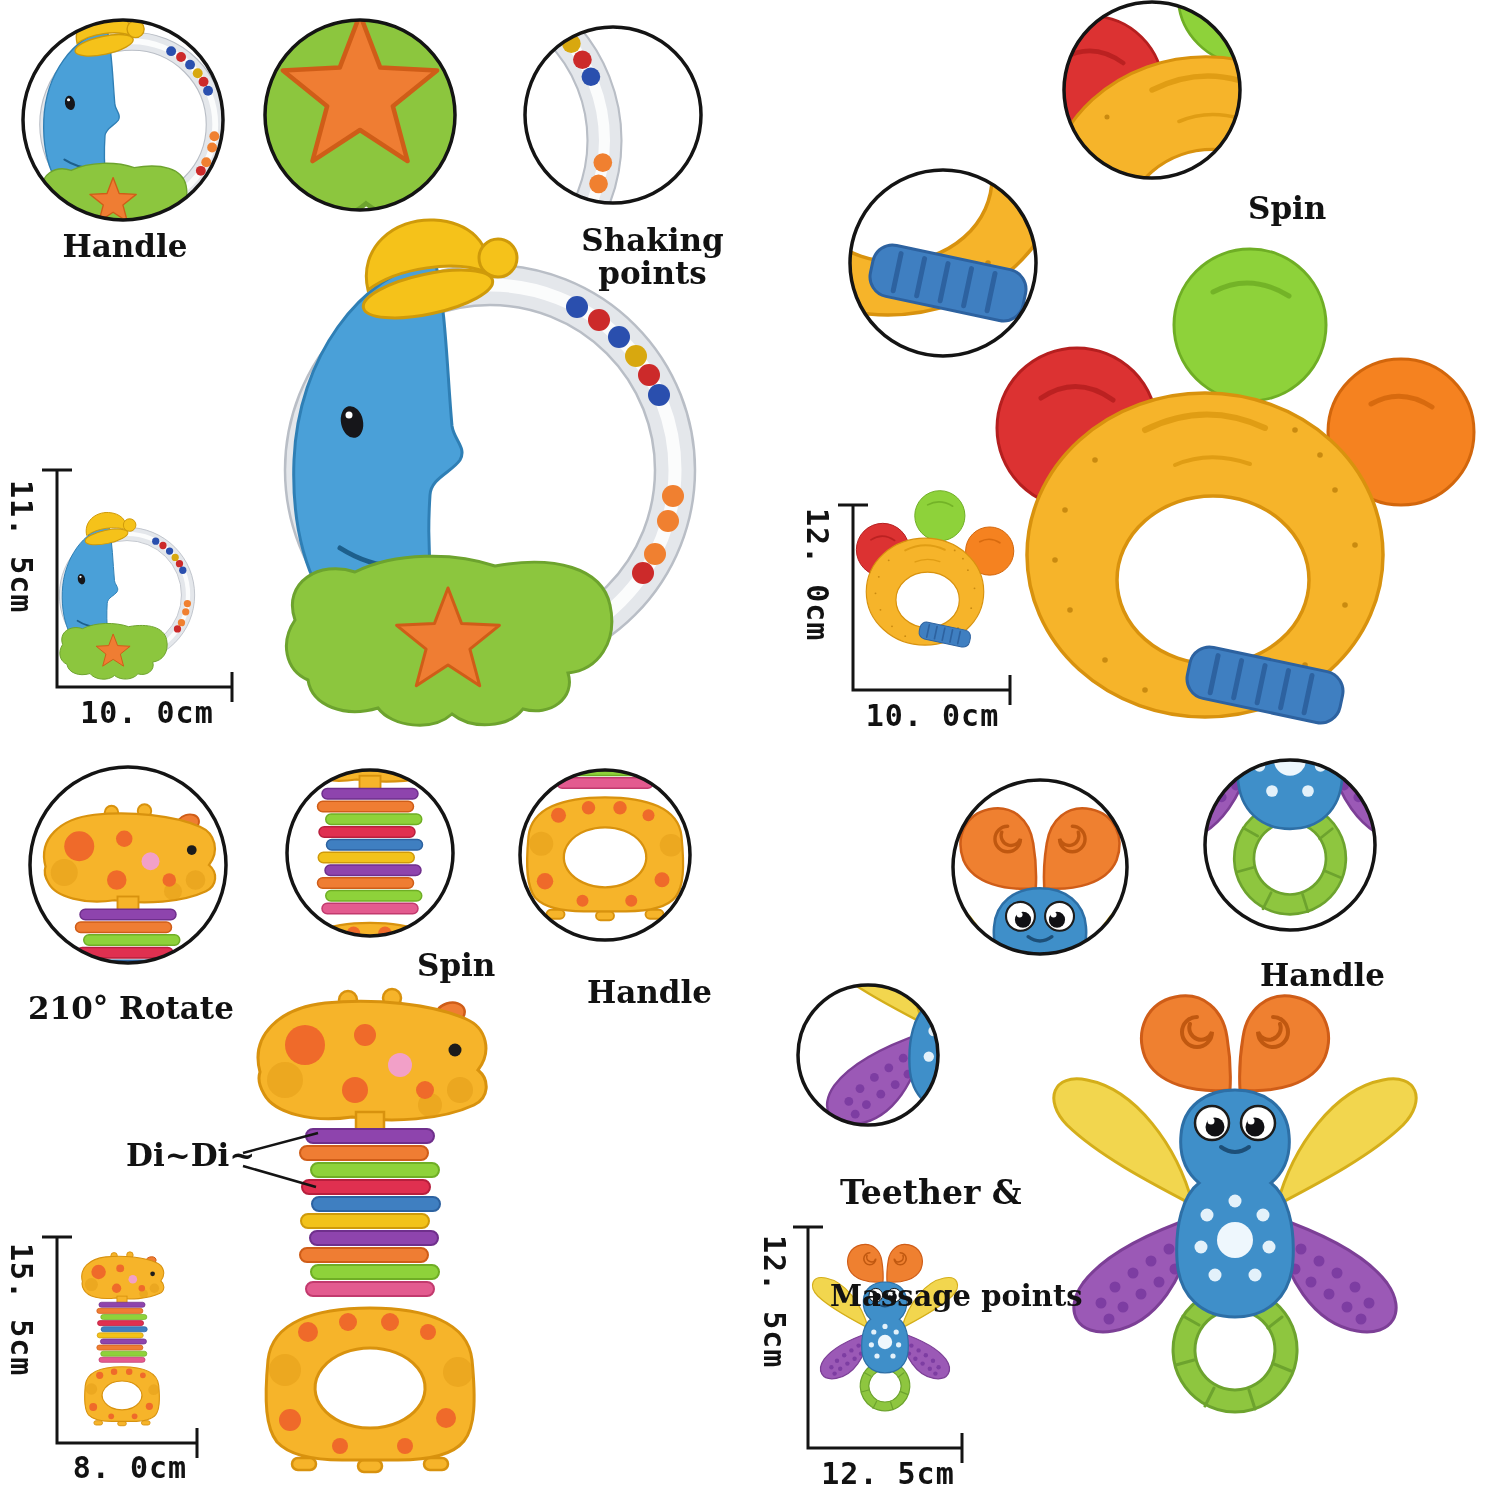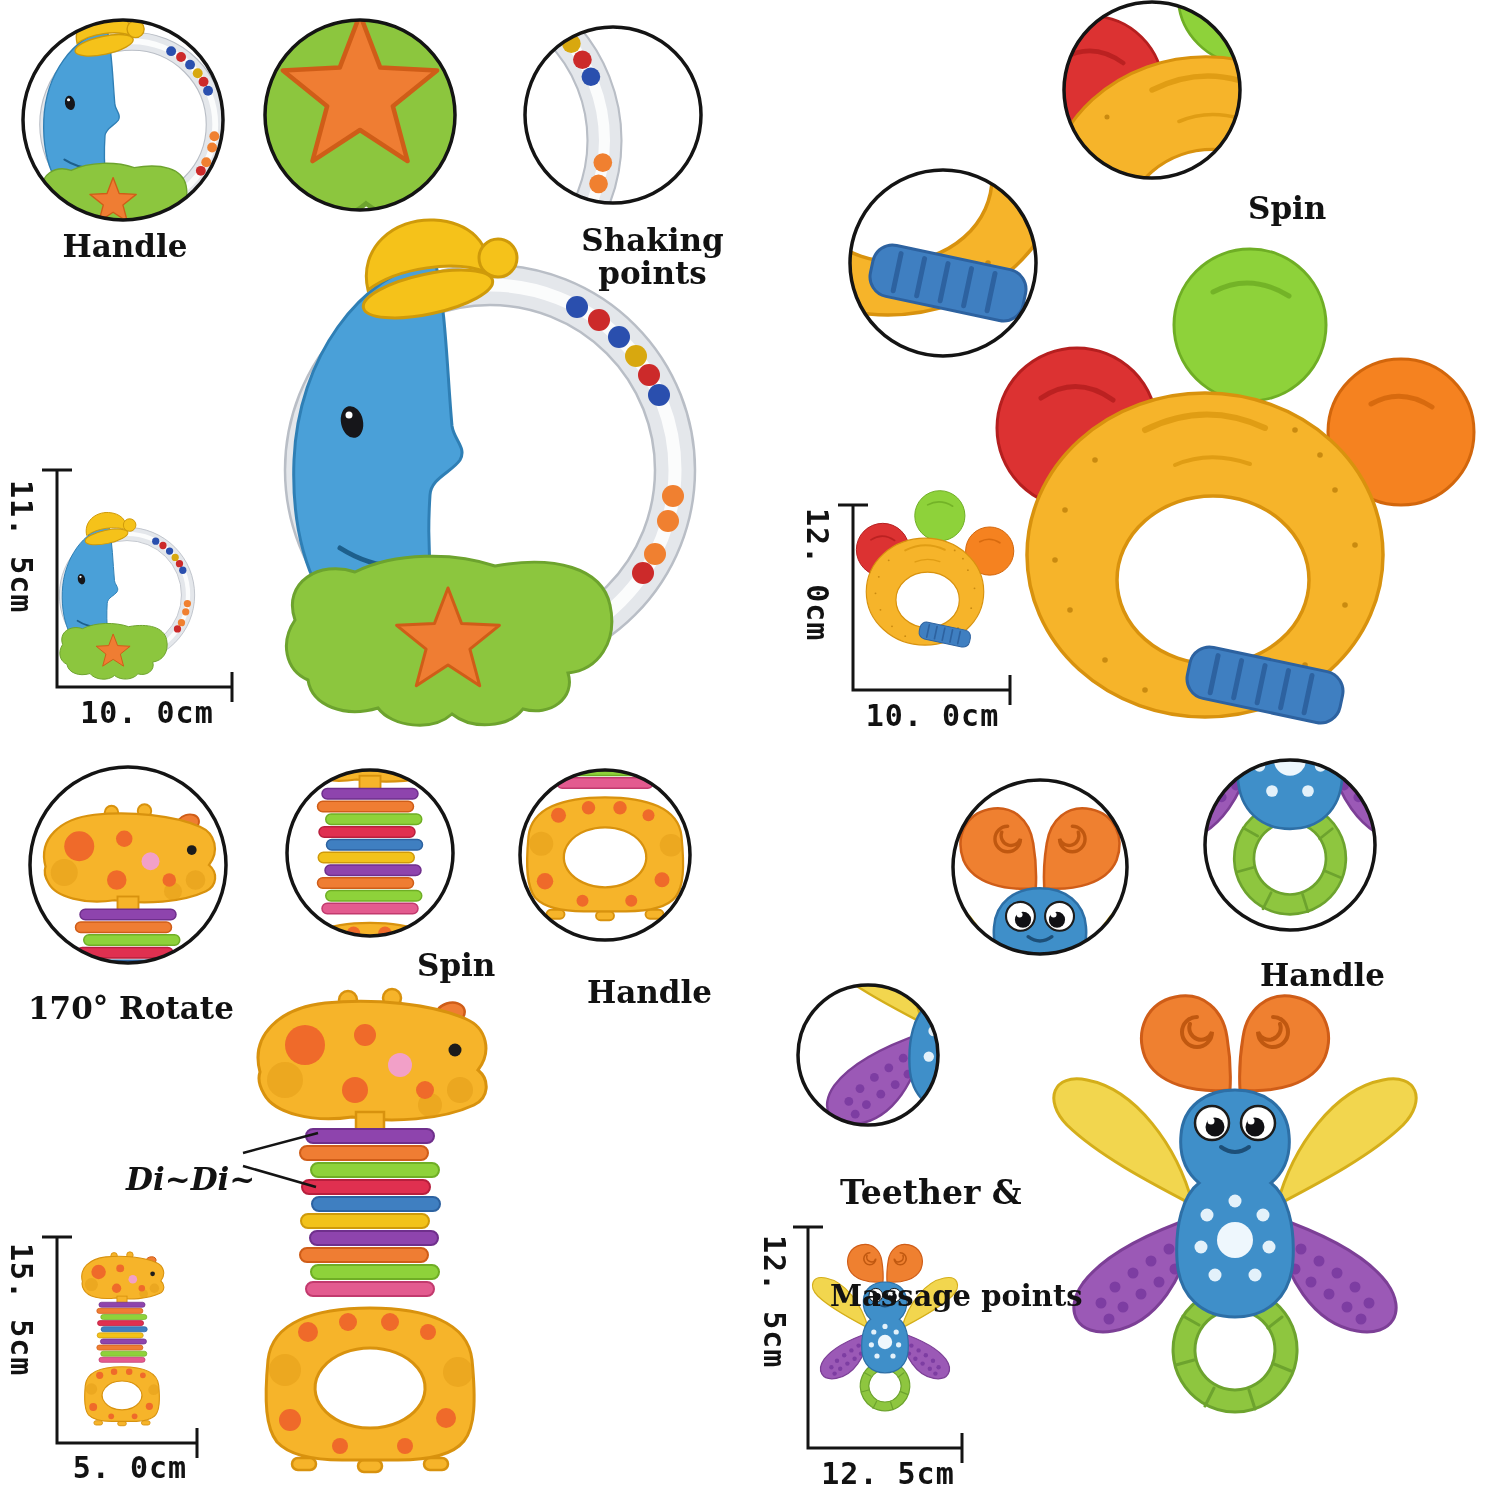--- a/index.html
+++ b/index.html
@@ -315,26 +315,26 @@
 
 <div class="label center nowrap" style="left:55px;top:230px;width:140px;">Handle</div>
 <div class="label center" style="left:575px;top:224px;width:155px;">Shaking points</div>
 <div class="dim dim-v" style="left:4px;top:480px;">11. 5cm</div>
 <div class="dim center" style="left:58px;top:695px;width:178px;text-align:center;">10. 0cm</div>
 
 <div class="label nowrap" style="left:1248px;top:192px;width:110px;">Spin</div>
 <div class="dim dim-v" style="left:800px;top:508px;">12. 0cm</div>
 <div class="dim" style="left:850px;top:698px;width:165px;text-align:center;">10. 0cm</div>
 
-<div class="label nowrap" style="left:28px;top:992px;width:210px;">170° Rotate</div>
+<div class="label nowrap" style="left:28px;top:992px;width:210px;">210° Rotate</div>
 <div class="label nowrap" style="left:417px;top:949px;width:100px;">Spin</div>
 <div class="label center nowrap" style="left:582px;top:976px;width:135px;">Handle</div>
-<div class="label nowrap" style="left:126px;top:1163px;width:130px;font-style:italic;">Di~Di~</div>
+<div class="label nowrap" style="left:126px;top:1139px;width:130px;">Di~Di~</div>
 <div class="dim dim-v" style="left:4px;top:1243px;">15. 5cm</div>
-<div class="dim" style="left:60px;top:1450px;width:140px;text-align:center;">5. 0cm</div>
+<div class="dim" style="left:60px;top:1450px;width:140px;text-align:center;">8. 0cm</div>
 
 <div class="label nowrap" style="left:1260px;top:959px;width:140px;">Handle</div>
 <div class="label nowrap" style="left:840px;top:1175px;width:230px;font-size:33px;">Teether &amp;</div>
 <div class="label nowrap" style="left:830px;top:1281px;width:250px;font-size:29px;">Massage points</div>
 <div class="dim dim-v" style="left:757px;top:1235px;">12. 5cm</div>
 <div class="dim" style="left:812px;top:1456px;width:152px;text-align:center;">12. 5cm</div>
 
 </div>
 
 </body></html>

